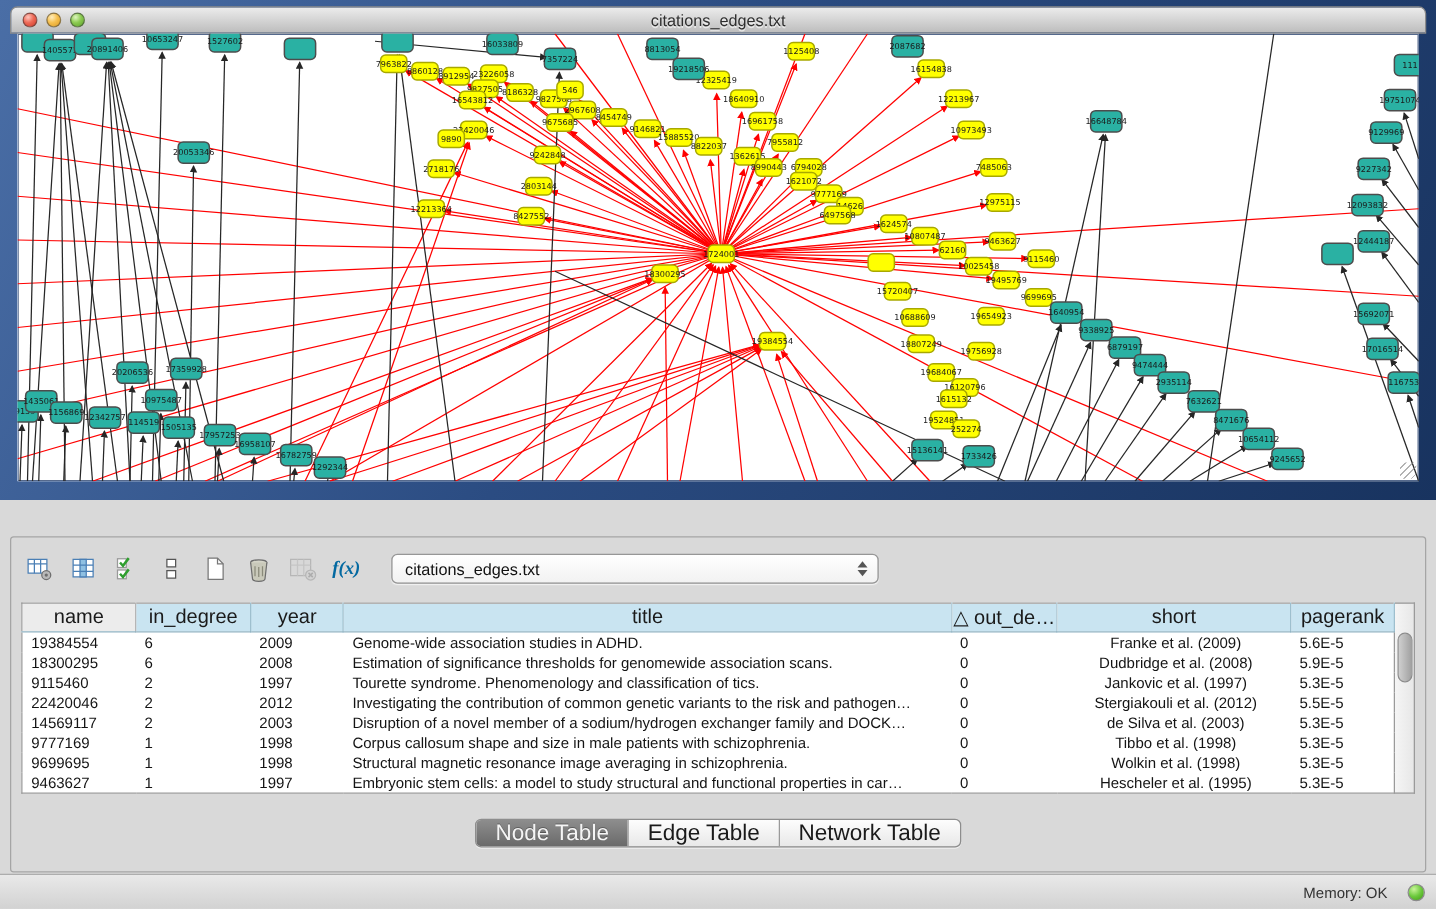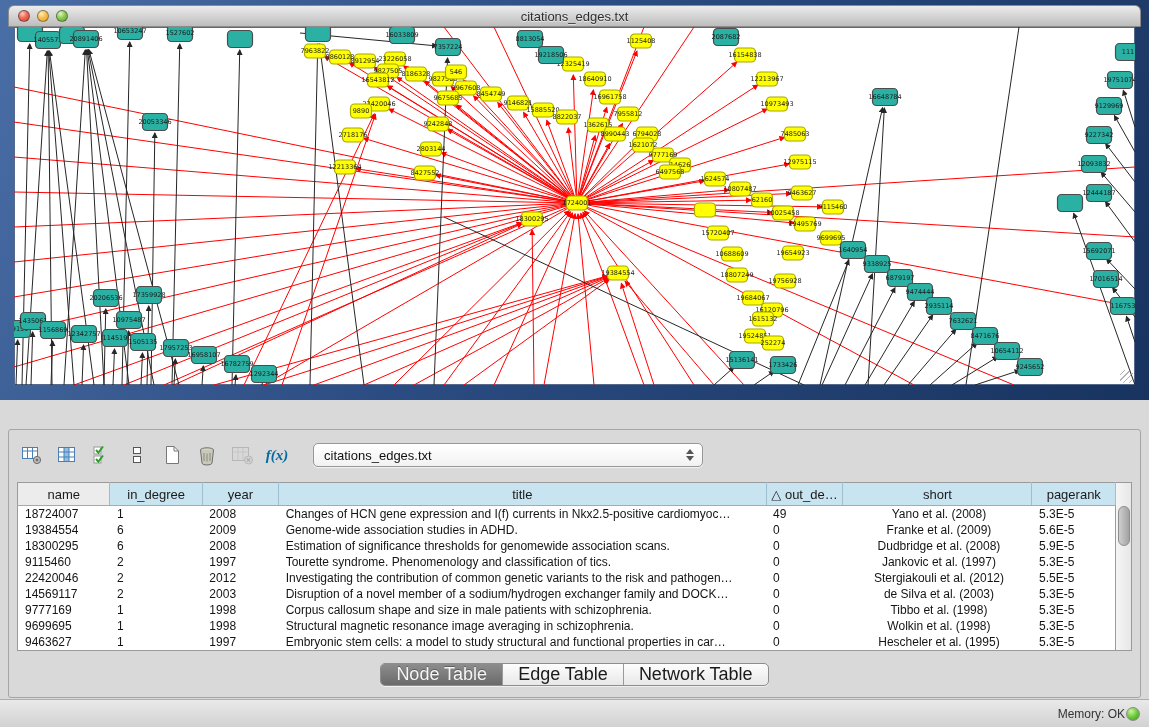--- a/index.html
+++ b/index.html
@@ -41,37 +41,37 @@
   .combo{margin-left:14px;width:372px;height:22px;border:1px solid #979797;border-radius:5px;
     background:linear-gradient(#ffffff,#f2f2f2);display:flex;align-items:center;
     padding:0 6px 0 10px;font-size:13px;color:#111;box-shadow:0 1px 1px rgba(255,255,255,.7);}
   .combo .cval{flex:1;}
   .updown{display:flex;flex-direction:column;gap:2px;align-items:center;width:12px;}
   .tri-u{width:0;height:0;border-left:4px solid transparent;border-right:4px solid transparent;border-bottom:5px solid #555;}
   .tri-d{width:0;height:0;border-left:4px solid transparent;border-right:4px solid transparent;border-top:5px solid #555;}
   .table-area{margin:6px 8px 0 8px;display:flex;}
   .tbl{border-collapse:collapse;table-layout:fixed;background:#fff;border:1px solid #9a9a9a;}
   .tbl th{height:20px;background:#c9e4f1;border-right:1px solid #9ebfce;border-bottom:1px solid #8fb2c2;
-    font-size:13px;font-weight:normal;color:#1a1a1a;text-align:center;overflow:hidden;white-space:nowrap;}
+    font-size:16px;font-weight:normal;color:#1a1a1a;text-align:center;overflow:hidden;white-space:nowrap;}
   .tbl th.first{background:#ececec;border-right:1px solid #b5b5b5;}
   .tbl td{height:16px;font-size:12px;color:#141414;padding:0 4px 0 7px;overflow:hidden;white-space:nowrap;
     text-overflow:clip;background:#fff;}
   .tbl td.center{text-align:center;}
   .vscroll{width:15px;background:linear-gradient(90deg,#f5f5f5,#e7e7e7);border:1px solid #9a9a9a;border-left:none;position:relative;}
   .vthumb{position:absolute;top:23px;left:2px;width:10px;height:38px;border-radius:6px;
     background:linear-gradient(90deg,#cfcfcf,#a2a2a2);border:1px solid #8d8d8d;}
   .tabs-row{flex:1;display:flex;align-items:center;justify-content:center;}
   .seg{display:flex;height:21px;border:1px solid #8d8d8d;border-radius:5px;overflow:hidden;
     background:linear-gradient(#fdfdfd,#e8e8e8);box-shadow:0 1px 0 rgba(255,255,255,.6);}
   .seg .seg-item{padding:0 15px;font-size:18px;display:flex;align-items:center;color:#1a1a1a;border-left:1px solid #9a9a9a;}
   .seg .seg-item:first-child{border-left:none;}
   .seg .seg-item.active{background:linear-gradient(#8d8d8d,#6a6a6a);color:#f5f5f5;text-shadow:0 -1px 0 rgba(0,0,0,.3);}
   .statusbar{position:absolute;bottom:0;left:0;right:0;height:27px;border-top:1px solid #adadad;
     background:linear-gradient(#e9e9e9,#d2d2d2);display:flex;align-items:center;justify-content:flex-end;
-    padding:0 9px;font-size:12px;color:#333;gap:1px;}
+    padding:0 9px;font-size:12px;color:#333;gap:16px;}
   .memball{width:14px;height:14px;border-radius:50%;border:1px solid #8b8b8b;box-sizing:border-box;
     background:radial-gradient(circle at 35% 28%,#c9f59a,#6cc93d 50%,#3f9a12);}
 </style>
 </head>
 <body>
 
 <div class="desktop">
   <div class="net-window">
     <div class="titlebar">
       <div class="tlights">
@@ -754,29 +754,20 @@
               <th>in_degree</th>
               <th>year</th>
               <th>title</th>
               <th><span>△ </span>out_de…</th>
               <th>short</th>
               <th>pagerank</th>
             </tr>
           </thead>
         <tbody id="tbody">
             <tr>
-              <td>18724007</td>
-              <td>1</td>
-              <td>2008</td>
-              <td>Changes of HCN gene expression and I(f) currents in Nkx2.5-positive cardiomyoc…</td>
-              <td>49</td>
-              <td class="center">Yano et al. (2008)</td>
-              <td>5.3E-5</td>
-            </tr>
-            <tr>
               <td>19384554</td>
               <td>6</td>
               <td>2009</td>
               <td>Genome-wide association studies in ADHD.</td>
               <td>0</td>
               <td class="center">Franke et al. (2009)</td>
               <td>5.6E-5</td>
             </tr>
             <tr>
               <td>18300295</td>

